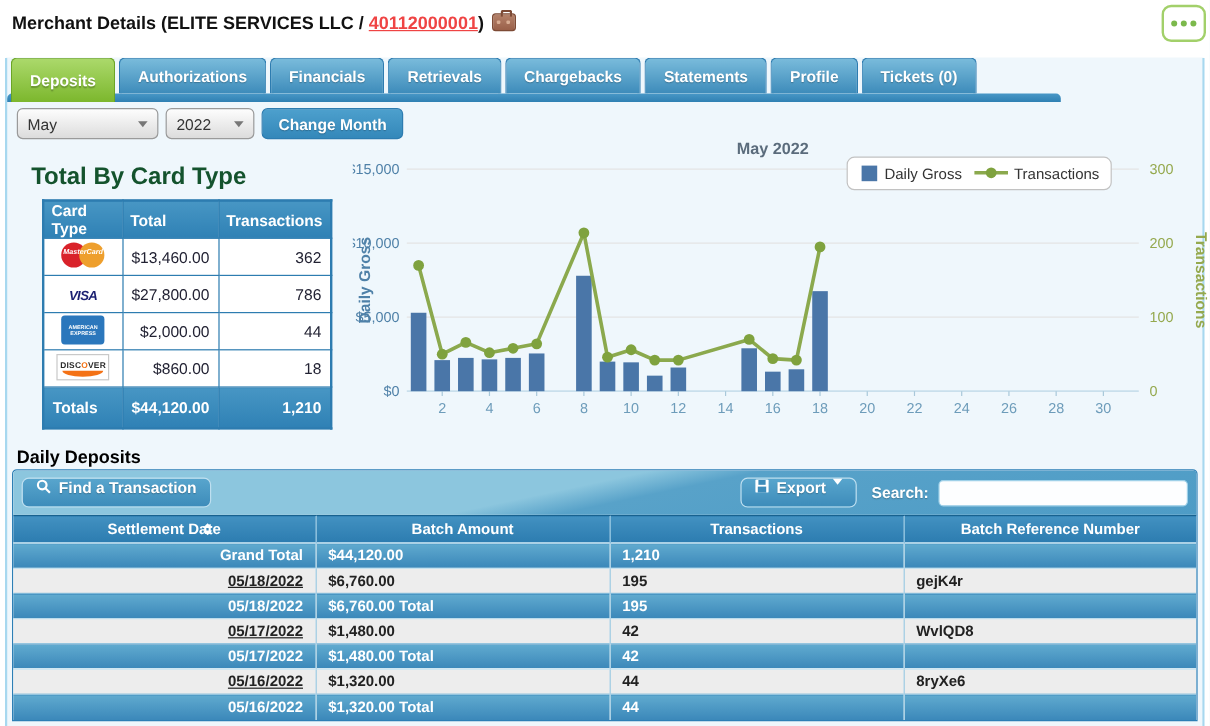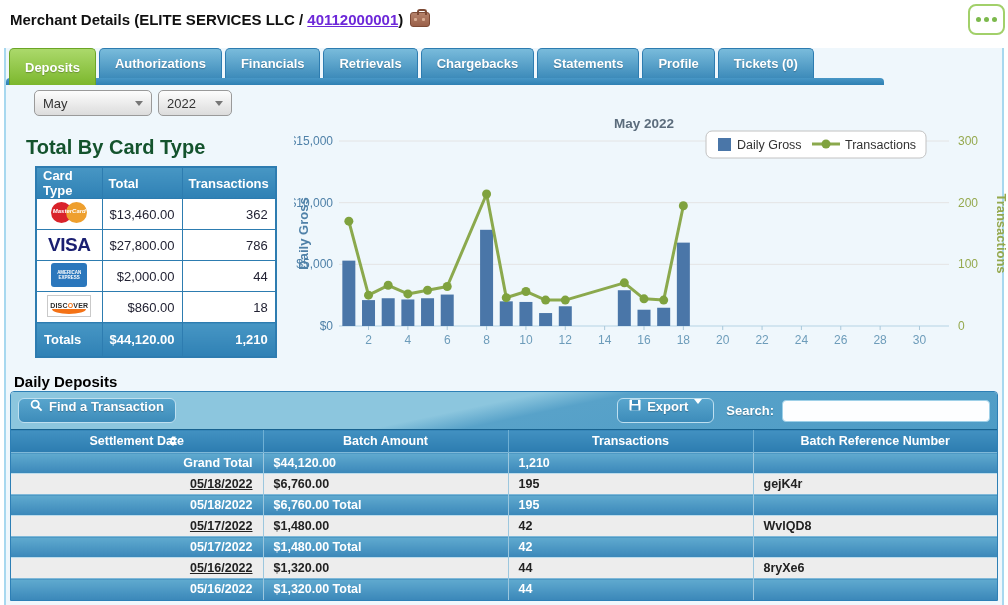--- a/index.html
+++ b/index.html
@@ -4,21 +4,21 @@
 <style>
   * { margin:0; padding:0; box-sizing:border-box; }
   html,body { width:1008px; height:605px; }
   body {
     position:relative; overflow:hidden; background:#ffffff;
     font-family:"Liberation Sans", sans-serif;
   }
   
   .header-row { position:absolute; left:0; top:0; width:1008px; height:46px; background:#fff; }
   .page-title { position:absolute; left:10px; top:11px; font-size:15px; font-weight:bold; color:#111; white-space:nowrap; }
-  .page-title .mid-link { color:#6d28d9; text-decoration:underline; cursor:pointer; }
+  .page-title .mid-link { color:#ef4444; text-decoration:underline; cursor:pointer; }
   .briefcase { display:inline-block; position:relative; width:20px; height:15px; margin-left:7px; vertical-align:-2px;
     background:linear-gradient(#b5826a,#9a6049); border:1px solid #7d4a35; border-radius:3px; }
   .briefcase::before { content:""; position:absolute; left:6px; top:-4px; width:6px; height:4px;
     border:2px solid #7d4a35; border-bottom:none; border-radius:3px 3px 0 0; }
   .briefcase::after { content:""; position:absolute; left:3px; top:5px; width:3px; height:3px; background:#d9ad93; border-radius:1px;
     box-shadow:8px 0 0 #d9ad93; }
   .menu-btn { position:absolute; right:3px; top:4px; width:37px; height:31px; background:#fff;
     border:2px solid #a2d06a; border-radius:8px; cursor:pointer; display:flex; align-items:center; justify-content:center; gap:3px; }
   .menu-btn i { width:5px; height:5px; border-radius:50%; background:#7cb94c; }
 
@@ -30,21 +30,21 @@
   .tabbar { position:absolute; left:0; top:0; width:878px; height:37px; }
   .tabbar .strip { position:absolute; left:0; bottom:0; width:100%; height:7px;
     background:linear-gradient(#4897c6,#2f80b3); border-radius:4px 4px 0 0; }
   .tabs { position:absolute; left:3px; top:0; display:flex; gap:3px; align-items:flex-start; z-index:2; }
   .tab { height:30px; padding:0 15px; display:flex; align-items:center; font-size:13px; font-weight:bold; color:#fff;
     background:linear-gradient(#79bbdb,#3d8bba); border:1px solid #2d7cb0; border-bottom:none; border-radius:5px 5px 0 0; cursor:pointer;
     text-shadow:0 1px 1px rgba(0,0,0,.25); white-space:nowrap; }
   .tab.active { height:37px; background:linear-gradient(#abd96b,#7cb72d); border-color:#6ba526; }
 
   
-  .controls { position:absolute; left:8px; top:42px; display:flex; gap:6px; align-items:flex-end;margin-left:20px; }
+  .controls { position:absolute; left:8px; top:42px; display:flex; gap:6px; align-items:flex-end; }
   .sel { position:relative; height:26px; background:linear-gradient(#fdfdfd,#dcdcdc); border:1px solid #9a9a9a;
     border-radius:5px; display:flex; align-items:center; padding:0 8px; font-size:13px; color:#333; cursor:pointer; }
   .sel .arrow { position:absolute; right:8px; top:10px; width:0; height:0; border-left:4px solid transparent;
     border-right:4px solid transparent; border-top:5px solid #777; }
   .sel.month { width:118px; } .sel.year { width:74px; }
   .btn-change { height:26px; padding:0 13px; background:linear-gradient(#4da0cd,#3488ba); color:#fff; font-size:13px; font-weight:bold;
     border:1px solid #2d7cb0; border-radius:5px; cursor:pointer; text-shadow:0 1px 1px rgba(0,0,0,.25); }
 
   
   .card-title { position:absolute; left:20px; top:88px; width:240px; text-align:left;
@@ -59,21 +59,21 @@
   table.cardtab th.c3, table.cardtab td.c3 { width:88px; }
   table.cardtab tr.totals td { height:34px; background:linear-gradient(#4796c4,#2f81b5); color:#fff; font-weight:bold; }
   table.cardtab tr.totals td:first-child { text-align:left; font-size:13px; }
   
   .brand { display:inline-block; position:relative; }
   .brand.mastercard { width:44px; height:27px; }
   .brand.mastercard b { position:absolute; top:3px; width:21px; height:21px; border-radius:50%; }
   .brand.mastercard b.l { left:4px; background:#d9222a; }
   .brand.mastercard b.r { right:4px; background:#ee9f2d; }
   .brand.mastercard span { position:absolute; left:0; right:0; top:9px; font-size:6px; font-style:italic; font-weight:bold; color:#fff; text-align:center; }
-  .brand.visa { font-size:19px; font-weight:bold; color:#1a1f71; letter-spacing:-0.5px; }
+  .brand.visa { font-size:11px; font-weight:bold; font-style:italic; color:#1a1f71; letter-spacing:-0.5px; }
   .brand.amex { width:36px; height:24px; background:#2b77bc; border-radius:3px; }
   .brand.amex span { position:absolute; left:0; right:0; top:7px; font-size:4.5px; font-weight:bold; color:#fff; text-align:center; line-height:5px; }
   .brand.discover { width:44px; height:22px; background:#fff; border:1px solid #c9c9c9; overflow:hidden; }
   .brand.discover span { position:absolute; left:0; right:0; top:6px; font-size:7px; font-weight:bold; color:#2b2b2b; text-align:center; letter-spacing:0.2px; }
   .brand.discover i { position:absolute; left:4px; right:4px; bottom:2px; height:5px; background:#f47216; border-radius:50% 50% 50% 50%/100% 100% 0 0; transform:rotate(180deg); }
 
   
   .chart-wrap { position:absolute; left:288px; top:63px; width:712px; height:254px; }
 
   
@@ -132,20 +132,21 @@
 
   <div class="controls">
     <div class="sel month">
         <span>May</span>
         <i class="arrow"></i>
       </div>
     <div class="sel year">
         <span>2022</span>
         <i class="arrow"></i>
       </div>
+    <button class="btn-change">Change Month</button>
   </div>
 
   <div class="card-title">Total By Card Type</div>
   <table class="cardtab">
     <thead>
       <tr>
         <th>Card Type</th>
         <th class="c2">Total</th>
         <th class="c3">Transactions</th>
       </tr>

